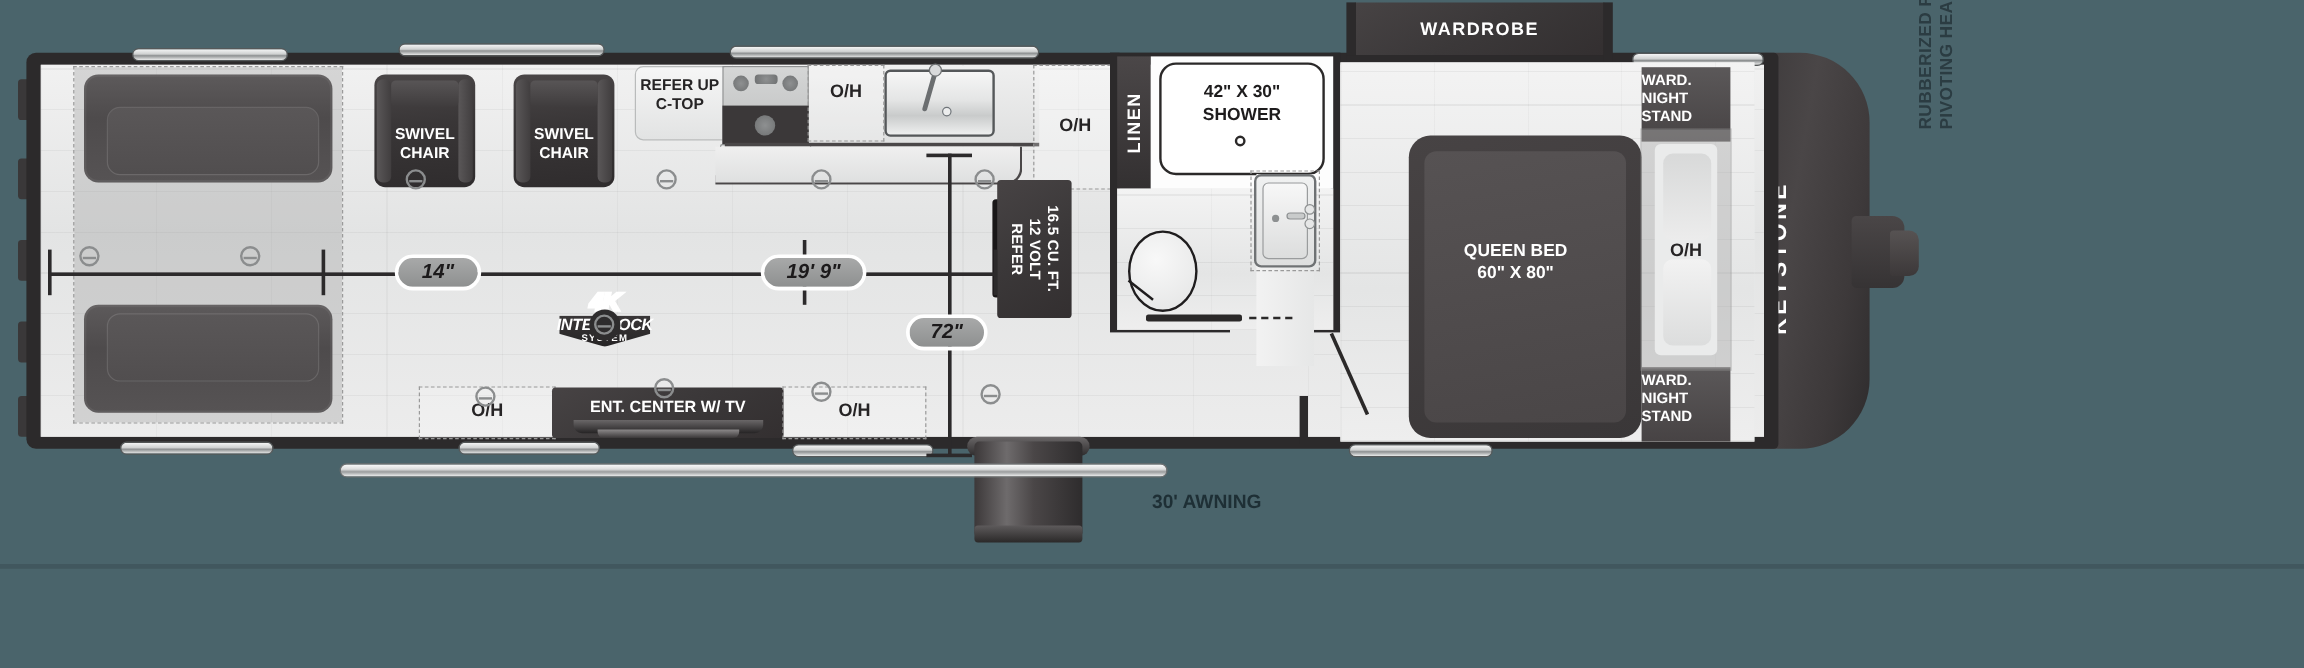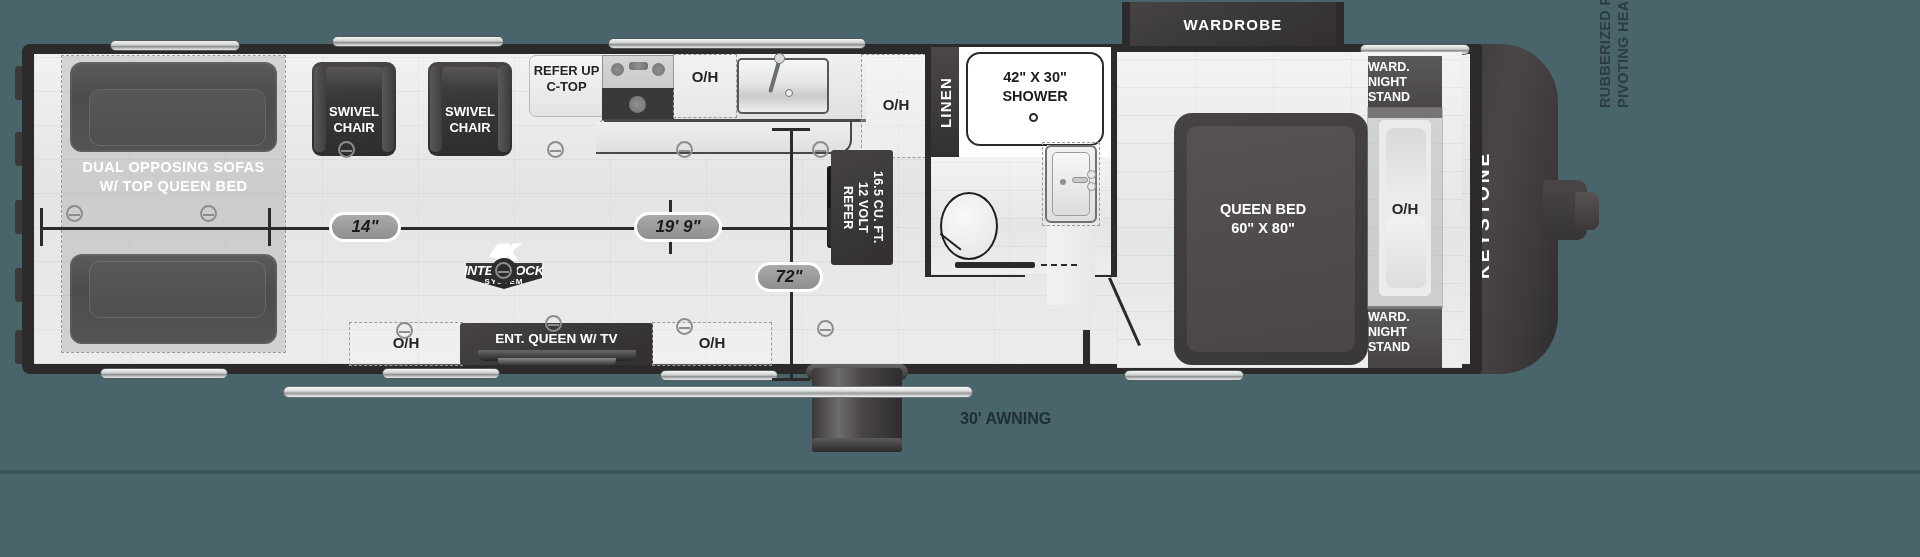--- a/index.html
+++ b/index.html
@@ -255,24 +255,20 @@
   <div class="abs strip" style="left:1124px;top:370px;width:120px"></div>
 
   <div class="abs" id="sofaZone">
     <div class="abs sofa" style="top:6px">
       <div class="sofaCush" style="top:28px"></div>
     </div>
     <div class="abs sofa" style="top:198px">
       <div class="sofaCush" style="top:8px"></div>
     </div>
   </div>
-  <div class="abs" id="sofaText">
-    <div class="lbl ctr">DUAL OPPOSING SOFAS</div>
-    <div class="lbl ctr">W/ TOP QUEEN BED</div>
-  </div>
 
   <div class="abs chair" style="left:312px;top:62px">
     <div class="arm" style="left:2px"></div>
     <div class="arm" style="left:70px"></div>
     <div class="back"></div>
     <div class="t">
       <div>SWIVEL</div>
       <div>CHAIR</div>
     </div>
   </div>
@@ -405,21 +401,21 @@
   <div class="abs" id="bedOHpill2"></div>
   <div class="abs" id="bedOHtxt">O/H</div>
 
   <div class="abs" style="left:1108px;top:278px;width:2.5px;height:74px;background:#2b2929;transform:rotate(-24deg);transform-origin:top"></div>
   <div class="abs wall" style="left:1083px;top:330px;width:7px;height:40px"></div>
 
   <div class="abs ohzone" style="left:350px;top:323px;width:112px;height:42px"></div>
   <div class="abs ctr ohtxt" style="left:350px;top:334px;width:112px">O/H</div>
 
   <div class="abs darkbox" id="entCenter"></div>
-  <div class="abs" id="entTxt">ENT. QUEEN W/ TV</div>
+  <div class="abs" id="entTxt">ENT. CENTER W/ TV</div>
   <div class="abs" id="entShelf"></div>
   <div class="abs" id="entShelf2"></div>
 
   <div class="abs ohzone" style="left:653px;top:323px;width:118px;height:42px"></div>
   <div class="abs ctr ohtxt" style="left:653px;top:334px;width:118px">O/H</div>
 
   <div class="abs" id="badge">
     <div class="badgeShield"></div>
     <div class="badgeTxt1">4K</div>
     <div class="badgeTxt2">INTER-LOCK</div>

